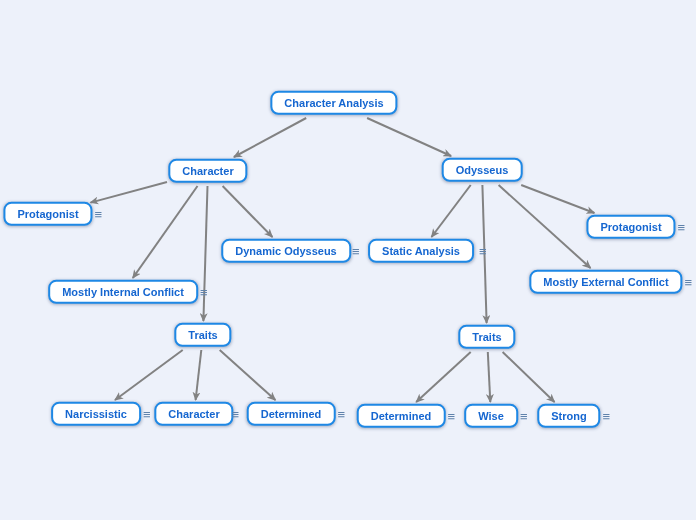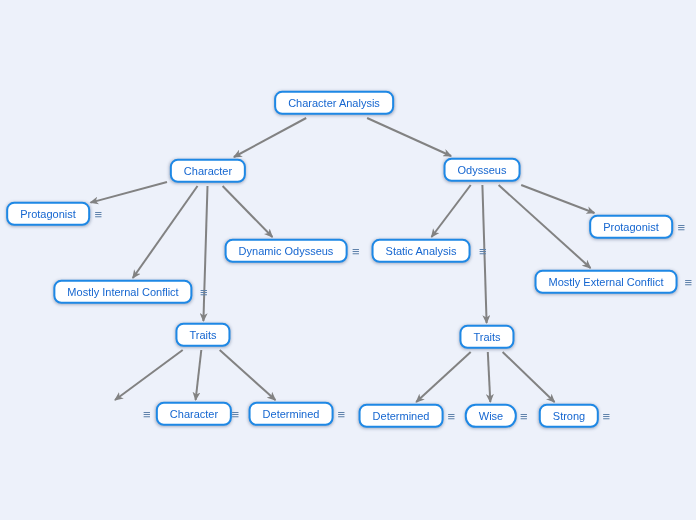--- a/index.html
+++ b/index.html
@@ -20,21 +20,21 @@
     z-index: 1;
   }
   .node {
     position: absolute;
     transform: translate(-50%, -50%);
     background: var(--node-bg, #ffffff);
     border: 2px solid var(--node-border, #1e88e5);
     border-radius: 8px;
     padding: 3px 12px;
     font-size: 11px;
-    font-weight: normal;
+    font-weight: bold;
     color: var(--node-text, #1566d0);
     white-space: nowrap;
     box-shadow: 0 1px 3px rgba(50, 70, 110, 0.35);
     z-index: 2;
     cursor: pointer;
     line-height: 1.3;
     text-align: right;
   }
   .menu {
     position: absolute;
@@ -75,28 +75,29 @@
       <line x1="487.8" y1="352.0" x2="490.3" y2="402.0" stroke="#828282" stroke-width="2" marker-end="url(#arrow)"></line>
       <line x1="502.6" y1="352.0" x2="554.5" y2="402.0" stroke="#828282" stroke-width="2" marker-end="url(#arrow)"></line>
     </svg>
     <div class="node" style="left: 334px; top: 103px;"><span>Character Analysis</span></div>
     <div class="node" style="left: 208px; top: 171px;"><span>Character</span></div>
     <div class="node" style="left: 482px; top: 170px;"><span>Odysseus</span></div>
     <div class="node" style="left: 48px; top: 214px;"><span>Protagonist</span></div>
     <div class="node" style="left: 286px; top: 251px;"><span>Dynamic Odysseus</span></div>
     <div class="node" style="left: 123px; top: 292px;"><span>Mostly Internal Conflict</span></div>
     <div class="node" style="left: 203px; top: 335px;"><span>Traits</span></div>
+    <div class="node" style="left: 96px; top: 414px;"><span>Narcissistic</span></div>
     <div class="node" style="left: 194px; top: 414px;"><span>Character</span></div>
     <div class="node" style="left: 291px; top: 414px;"><span>Determined</span></div>
     <div class="node" style="left: 421px; top: 251px;"><span>Static Analysis</span></div>
     <div class="node" style="left: 631px; top: 227px;"><span>Protagonist</span></div>
     <div class="node" style="left: 606px; top: 282px;"><span>Mostly External Conflict</span></div>
     <div class="node" style="left: 487px; top: 337px;"><span>Traits</span></div>
     <div class="node" style="left: 401px; top: 416px;"><span>Determined</span></div>
-    <div class="node" style="left: 491px; top: 416px; border-radius: 11px;"><span>Wise</span></div>
+    <div class="node" style="left: 491px; top: 416px;"><span>Wise</span></div>
     <div class="node" style="left: 569px; top: 416px;"><span>Strong</span></div>
     <span class="menu" style="left: 94.5px; top: 214px;">≡</span>
     <span class="menu" style="left: 352px; top: 251px;">≡</span>
     <span class="menu" style="left: 200px; top: 292px;">≡</span>
     <span class="menu" style="left: 143px; top: 414px;">≡</span>
     <span class="menu" style="left: 231.5px; top: 414px;">≡</span>
     <span class="menu" style="left: 337.5px; top: 414px;">≡</span>
     <span class="menu" style="left: 479px; top: 251px;">≡</span>
     <span class="menu" style="left: 677.5px; top: 227px;">≡</span>
     <span class="menu" style="left: 684.5px; top: 282px;">≡</span>

